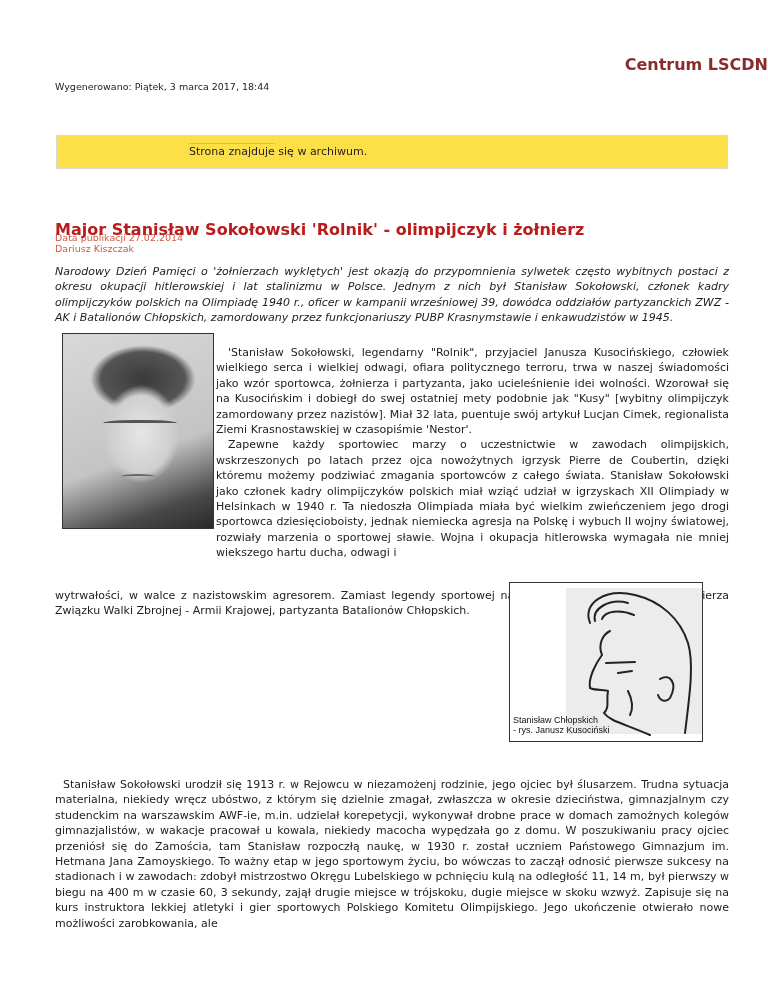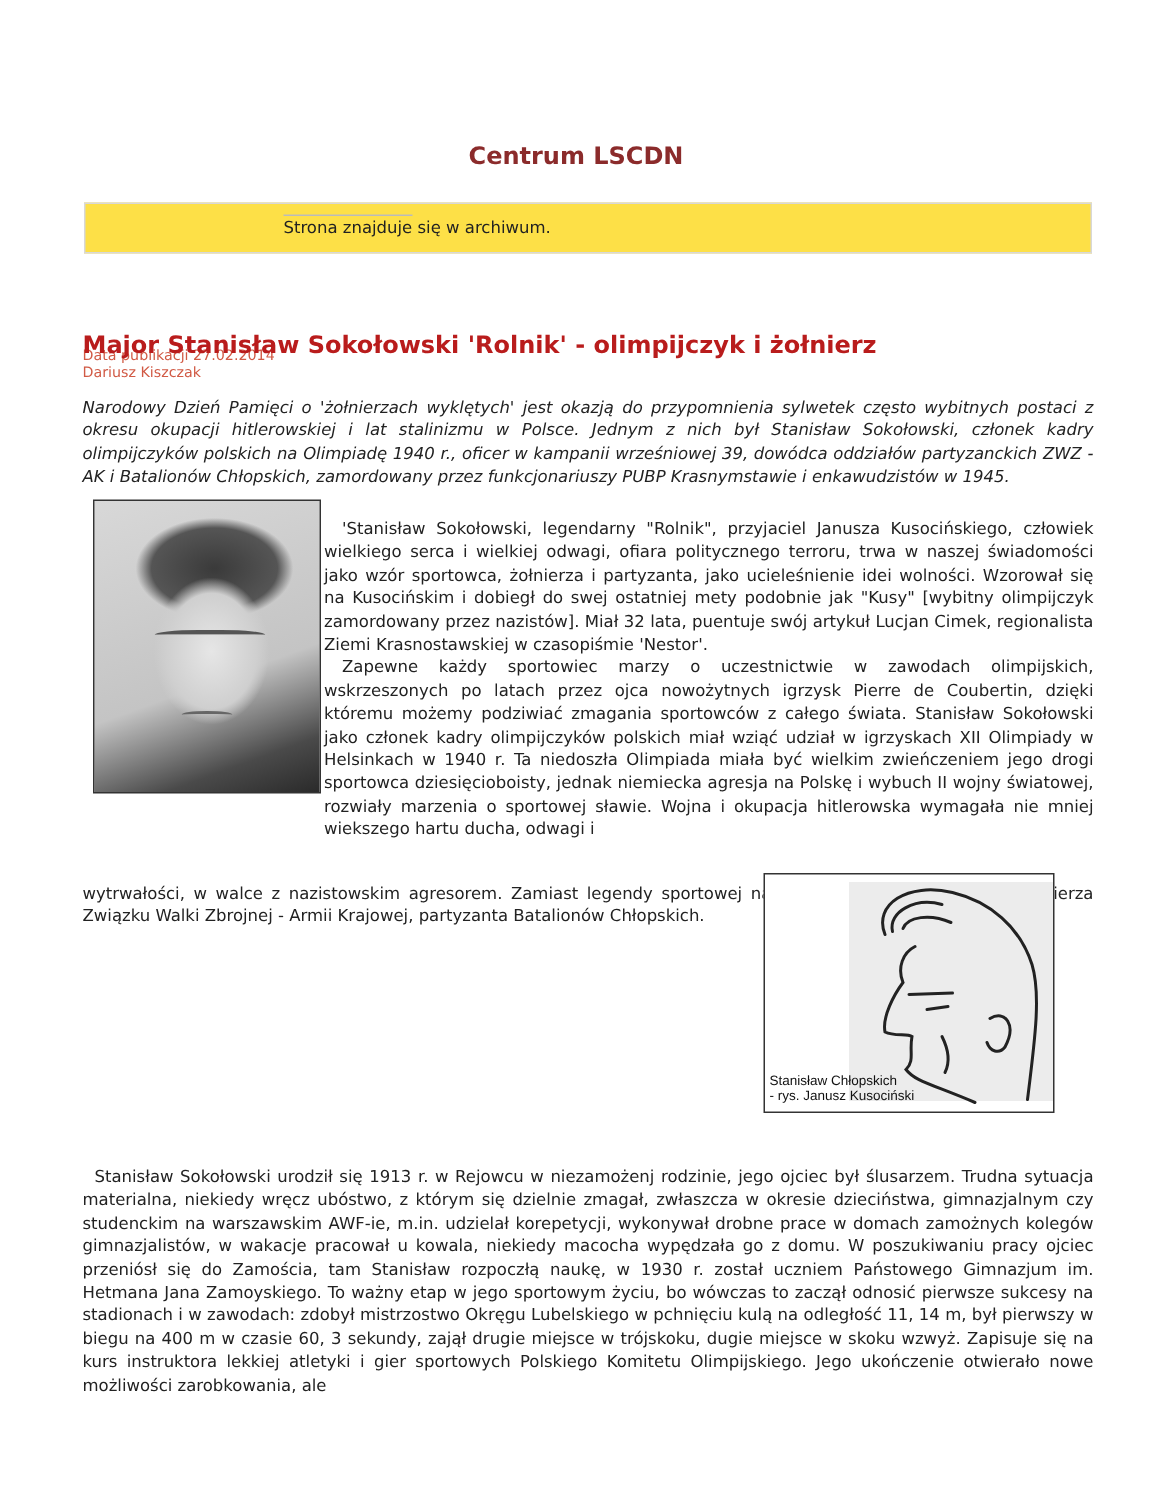--- a/index.html
+++ b/index.html
@@ -1,20 +1,20 @@
 <!DOCTYPE html>
 <html><head>
   <meta charset="utf-8">
   <style>
     * { box-sizing: border-box; margin: 0; padding: 0; }
     html, body { width: 768px; height: 994px; background: #ffffff; overflow: hidden; }
     body { font-family: "DejaVu Sans", sans-serif; color: #222; position: relative; }
     .site-title {
-      position: absolute; top: 55px; left: 0; width: 768px; text-align: center;
-      font-size: 16px; font-weight: bold; color: #8b2b2b; margin-top: 39px;
+      position: absolute; top: 55px; left: 0; width: 768px; text-align: right;
+      font-size: 16px; font-weight: bold; color: #8b2b2b;
     }
     .meta {
       position: absolute; top: 79px; left: 55px; font-size: 9.5px; line-height: 15px; color: #222;
     }
     .archive-box {
       position: absolute; top: 135px; left: 56px; width: 672px; height: 34px;
       border: 1px solid #d8d8d8; background: #fde047;
     }
     .archive-box .rule {
       position: absolute; top: 7px; left: 132px; width: 86px; height: 1px; background: #bbb;
@@ -66,20 +66,21 @@
     }
     .body2 { top: 777px; }
     .body2 p { text-indent: 8px; }
   </style>
 </head>
 <body>
 
 <div class="site-title">Centrum LSCDN</div>
 
 <div class="meta">
+  <div>Wygenerowano: Piątek, 3 marca 2017, 18:44</div>
 </div>
 
 <div class="archive-box">
   <div class="rule"></div>
   <div class="text">Strona znajduje się w archiwum.</div>
 </div>
 
 <div class="pub">
   <div>Data publikacji 27.02.2014</div>
   <div>Dariusz Kiszczak</div>

